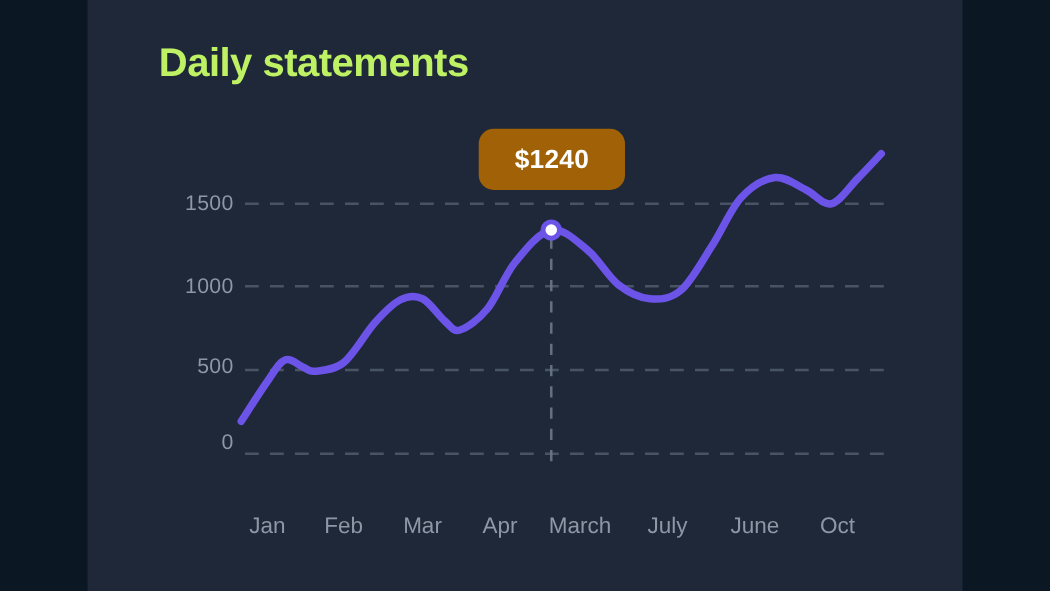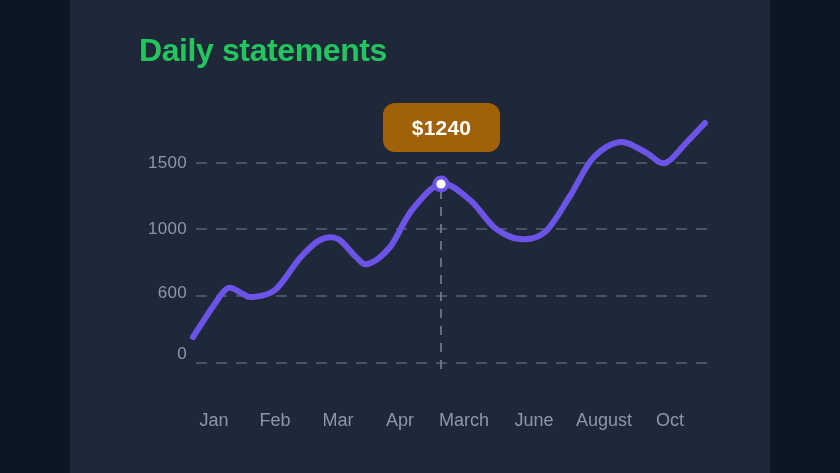--- a/index.html
+++ b/index.html
@@ -32,24 +32,23 @@
     background: #1e2838;
   }
 
   
   #page-title {
     position: absolute;
     left: 57px;
     top: 32px;
     font-size: 32px;
     font-weight: bold;
-    color: #22c55e;
+    color: #bef264;
     letter-spacing: -0.4px;
     white-space: nowrap;
-    margin-left: 12px;
   }
 
   
   #plot-area {
     position: absolute;
     left: 0;
     top: 0;
     width: 700px;
     height: 473px;
   }
@@ -146,32 +145,32 @@
 
         <g>
           <circle cx="371" cy="184" r="8.5" fill="#6c54e8"></circle>
           <circle cx="371" cy="184" r="4.6" fill="#ffffff"></circle>
         </g>
       </svg>
 
       <div id="y-axis">
         <div class="y-tick-label" style="top:153px">1500</div>
         <div class="y-tick-label" style="top:219px">1000</div>
-        <div class="y-tick-label" style="top:283px">600</div>
+        <div class="y-tick-label" style="top:283px">500</div>
         <div class="y-tick-label" style="top:344px">0</div>
       </div>
 
       <div id="x-axis">
         <div class="x-tick-label" style="left:144px">Jan</div>
         <div class="x-tick-label" style="left:205px">Feb</div>
         <div class="x-tick-label" style="left:268px">Mar</div>
         <div class="x-tick-label" style="left:330px">Apr</div>
         <div class="x-tick-label" style="left:394px">March</div>
-        <div class="x-tick-label" style="left:464px">June</div>
-        <div class="x-tick-label" style="left:534px">August</div>
+        <div class="x-tick-label" style="left:464px">July</div>
+        <div class="x-tick-label" style="left:534px">June</div>
         <div class="x-tick-label" style="left:600px">Oct</div>
       </div>
 
       <div id="tooltip">
         <span id="tooltip-value">$1240</span>
       </div>
 
     </div>
   </div>
 </div>

